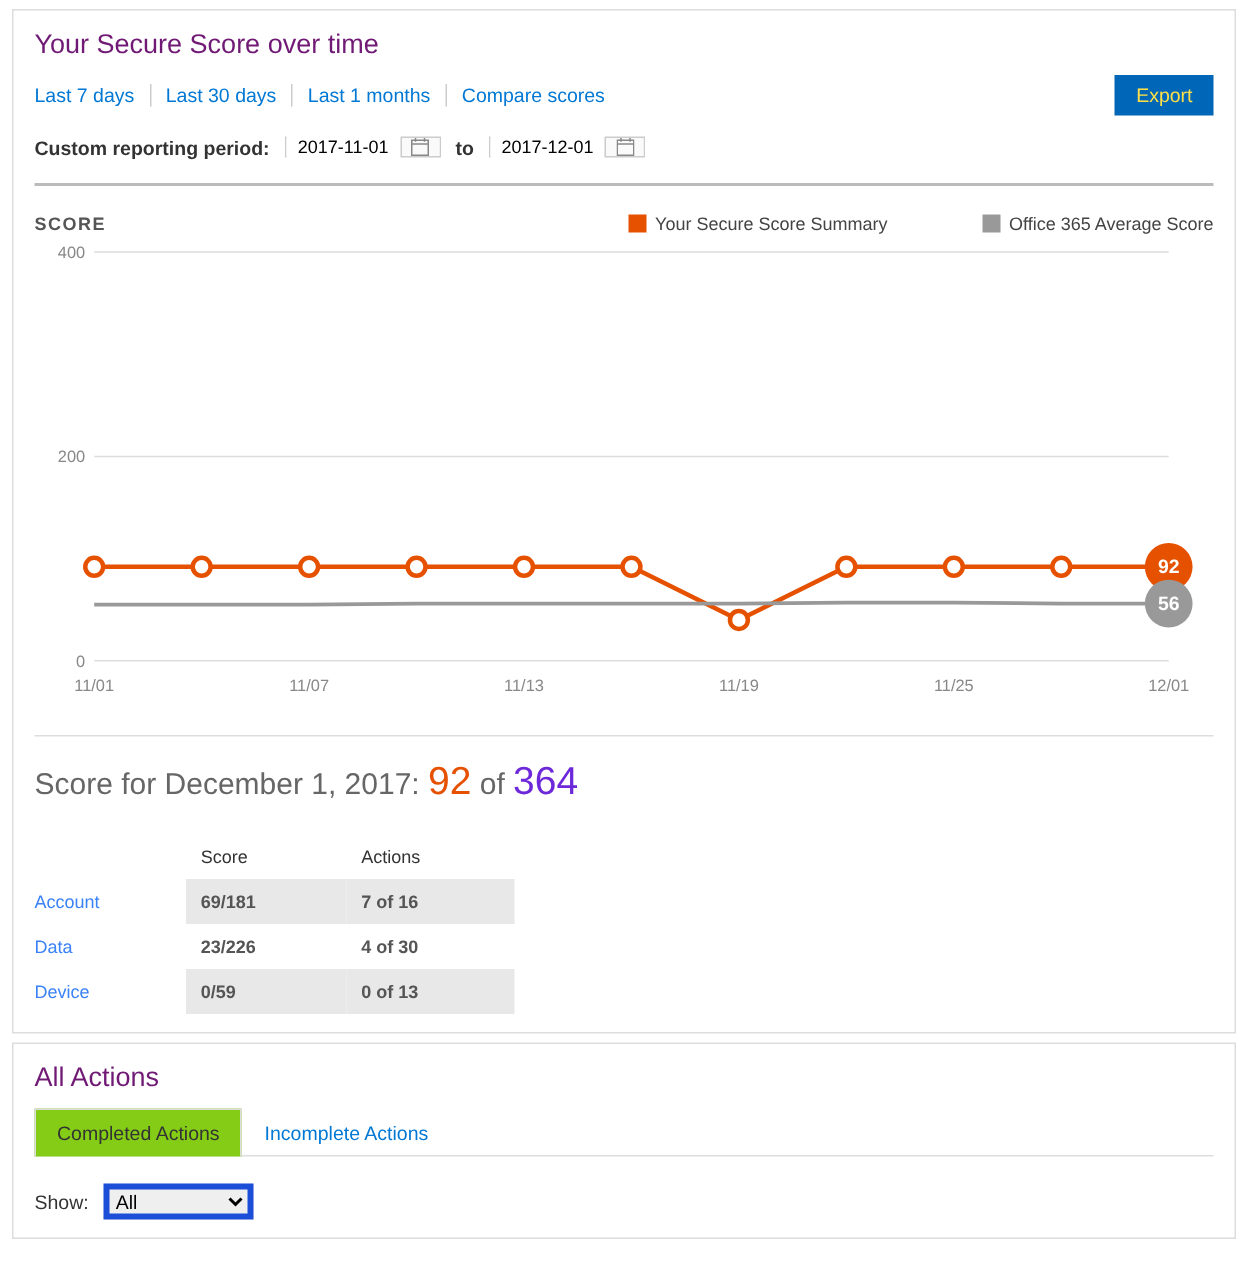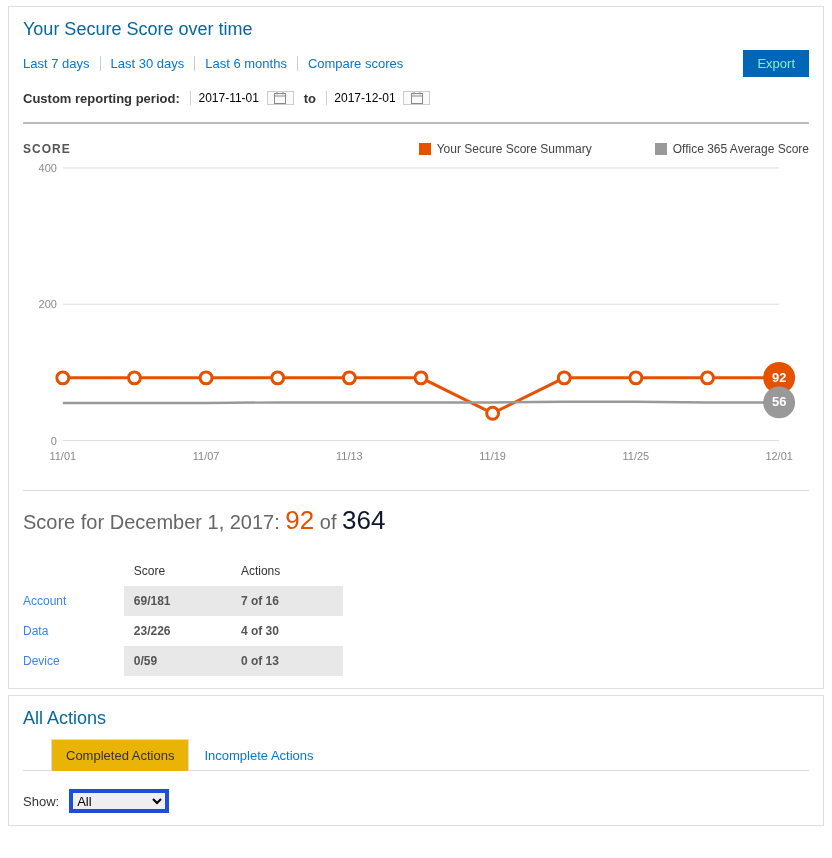--- a/index.html
+++ b/index.html
@@ -12,41 +12,41 @@
   }
   .panel {
     border: 1px solid #ddd;
     margin: 6px 8px;
     padding: 12px 14px;
     background: #fff;
   }
   .panel-title {
     font-size: 18px;
     font-weight: 400;
-    color: #0369a1;
+    color: #701a75;
     margin-bottom: 10px;
   }
   .top-row {
     display: flex;
     justify-content: space-between;
     margin-top: 6px;
   }
   .range-links { display: flex; align-items: center; }
   .range-link {
     color: #0078d4;
     font-size: 13px;
     padding: 0 10px;
     cursor: pointer;
     border-right: 1px solid #ccc;
   }
   .range-link:first-child { padding-left: 0; }
   .range-link:last-child { border-right: none; }
   .btn-export {
     background: #0066b8;
-    color: #86efac;
+    color: #fde047;
     border: none;
     padding: 6px 14px;
     font-size: 13px;
     cursor: pointer;
   }
   .custom-period-row {
     display: flex;
     align-items: flex-start;
     margin-top: 14px;
     gap: 10px;
@@ -99,21 +99,21 @@
   .chart-area { position: relative; width: 100%; }
   .chart-svg { width: 100%; height: auto; display:block; }
   .score-for-row {
     margin-top: 22px;
     border-top: 1px solid #ddd;
     padding-top: 14px;
     font-size: 20px;
     color: #666;
   }
   .score-for-row .big-orange { color: #e65100; font-size: 26px; }
-  .score-for-row .big-black { color: #0f172a; font-size: 26px; }
+  .score-for-row .big-black { color: #6d28d9; font-size: 26px; }
   .breakdown-table {
     margin-top: 20px;
     width: 320px;
     border-collapse: collapse;
     font-size: 12px;
   }
   .breakdown-table th {
     text-align: left;
     font-weight: 400;
     color: #333;
@@ -131,44 +131,43 @@
   .tab {
     padding: 8px 14px;
     font-size: 13px;
     cursor: pointer;
     border: 1px solid transparent;
     border-bottom: none;
     margin-bottom: -1px;
   }
   .tab.active {
     border-color: #ddd;
-    background: #eab308;
+    background: #84cc16;
     color: #333;
-    margin-left: 28px;
   }
   .tab.inactive { color: #0078d4; }
   .show-row { margin-top: 18px; display:flex; align-items:center; gap:10px; }
   .show-row select {
     border: 4px solid #1d4ed8;
     height: 24px;
     width: 100px;
     font-size: 13px;
   }
 </style>
 </head>
 <body>
 
 <div class="panel">
   <div class="panel-title">Your Secure Score over time</div>
 
   <div class="top-row">
     <div class="range-links">
       <span class="range-link">Last 7 days</span>
       <span class="range-link">Last 30 days</span>
-      <span class="range-link">Last 6 months</span>
+      <span class="range-link">Last 1 months</span>
       <span class="range-link">Compare scores</span>
     </div>
     <button class="btn-export">Export</button>
   </div>
 
   <div class="custom-period-row">
     <span class="custom-label">Custom reporting period:</span>
     <span class="date-box">
       <input type="text" value="2017-11-01" style="">
       <span class="cal-btn">

